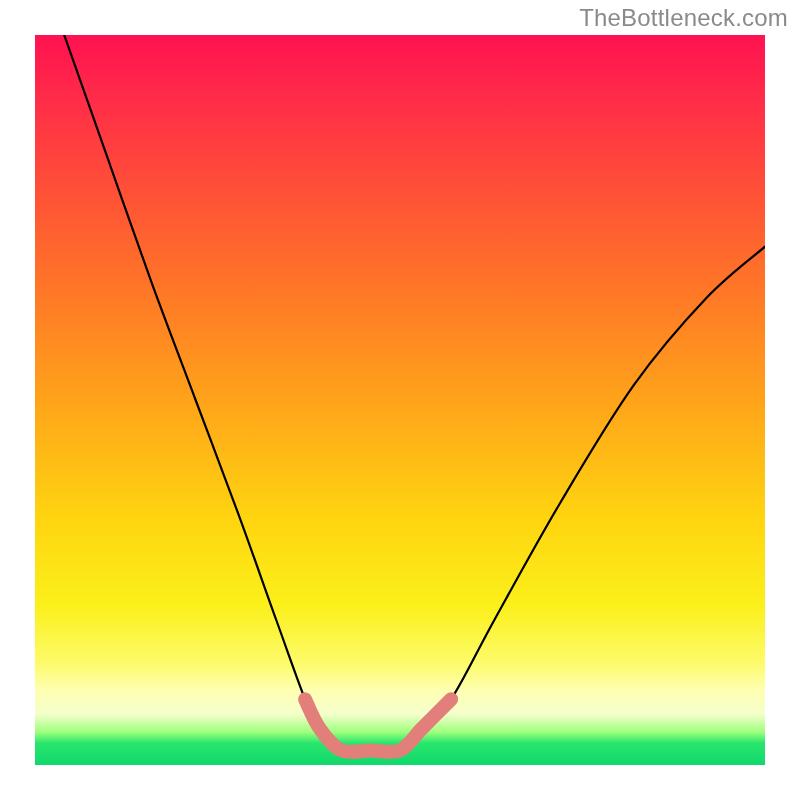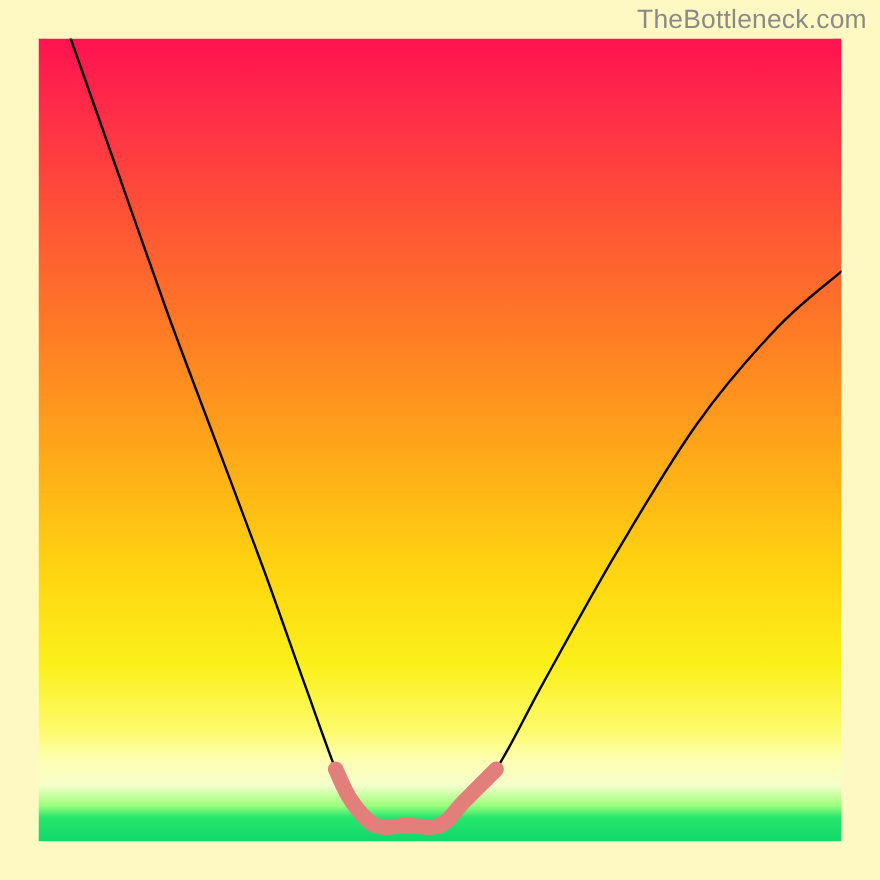--- a/index.html
+++ b/index.html
@@ -9,21 +9,21 @@
     height: 800px;
     background: #000;
     overflow: hidden;
   }
   .frame {
     position: absolute;
     left: 0;
     top: 0;
     width: 800px;
     height: 800px;
-    background: #fef9c3;
+    background: #ffffff;
   }
   .watermark {
     position: absolute;
     top: 4px;
     right: 12px;
     font-family: Arial, Helvetica, sans-serif;
     font-size: 24px;
     font-weight: 500;
     color: #8a8a8a;
     letter-spacing: 0.2px;

